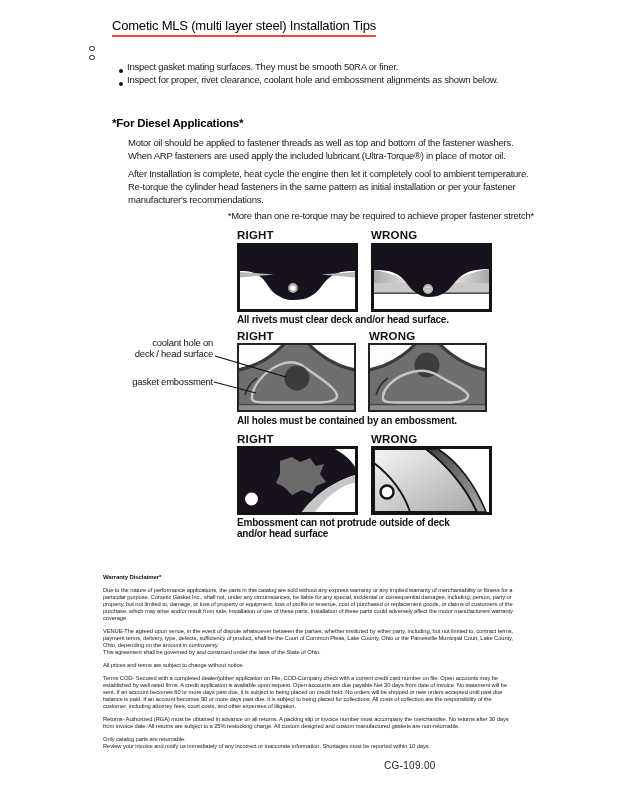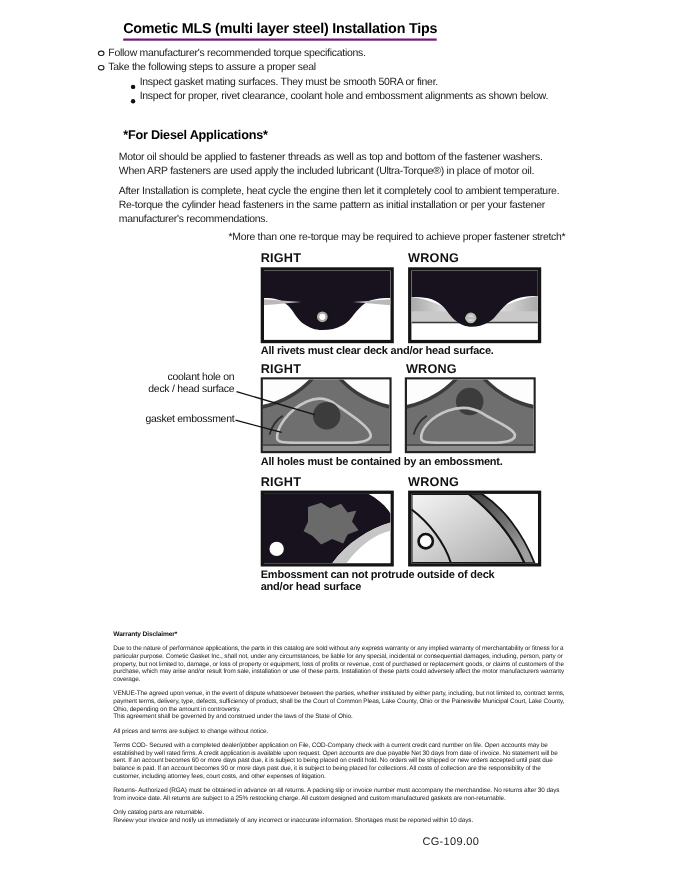--- a/index.html
+++ b/index.html
@@ -2,31 +2,31 @@
 <html><head>
 <meta charset="utf-8">
 <style>
   html,body{margin:0;padding:0;background:#ffffff;}
   .page{
     position:relative;width:618px;height:800px;background:#ffffff;overflow:hidden;
     font-family:"Liberation Sans","DejaVu Sans",sans-serif;color:#1a1a1a;
   }
   .title{
     position:absolute;left:112px;top:18px;margin:0;
-    font-size:13px;font-weight:bold;color:#000;letter-spacing:-0.2px;
-    border-bottom:2px solid #701a75;padding-bottom:2px;display:inline-block;
+    font-size:13px;font-weight:normal;color:#000;letter-spacing:-0.2px;
+    border-bottom:2px solid #ef4444;padding-bottom:2px;display:inline-block;
   }
   .bullets{position:absolute;left:89px;top:42px;width:440px;font-size:9.5px;letter-spacing:-0.25px;line-height:13px;}
   .b-row{display:flex;align-items:flex-start;}
   .b-row.sub{margin-left:30px;align-items:flex-end;}
   .mk{flex:0 0 auto;display:inline-block;margin-right:4px;}
   .mk.ring{width:3.5px;height:3.5px;border:1px solid #222;border-radius:50%;margin-top:3.5px;}
   .mk.dot{width:4px;height:4px;background:#111;border-radius:50%;margin-top:4px;}
   .diesel-h{position:absolute;left:112px;top:117px;margin:0;font-size:11.5px;font-weight:bold;color:#000;letter-spacing:-0.2px;}
-  .body-p{position:absolute;left:108px;width:406px;margin:0;font-size:9.5px;letter-spacing:-0.25px;line-height:13px;}
+  .body-p{position:absolute;left:128px;width:406px;margin:0;font-size:9.5px;letter-spacing:-0.25px;line-height:13px;}
   .p1{top:136px;}
   .p2{top:167px;}
   .p3{top:209px;text-align:right;}
   .dg-label{position:absolute;width:121px;text-align:left;font-size:11.5px;font-weight:bold;letter-spacing:0.2px;color:#111;}
   .dbox{position:absolute;background:#fff;line-height:0;}
   .bd3{border:3px solid #141414;}
   .bd2{border:2px solid #222;}
   .caption{position:absolute;left:237px;margin:0;font-size:10px;font-weight:bold;letter-spacing:-0.2px;color:#111;line-height:11px;}
   .ann{position:absolute;width:110px;text-align:right;font-size:9.5px;letter-spacing:-0.25px;line-height:10.5px;color:#111;}
   .overlay{position:absolute;left:0;top:0;pointer-events:none;}
@@ -39,25 +39,23 @@
 </head>
 <body>
 
 <div class="page">
 
   <h1 class="title">Cometic MLS (multi layer steel) Installation Tips</h1>
 
   <div class="bullets">
     <div class="b-row">
       <span class="mk ring"></span>
-      <span>Follow manufacturer's recommended torque specifications.</span>
     </div>
     <div class="b-row">
       <span class="mk ring"></span>
-      <span>Take the following steps to assure a proper seal</span>
     </div>
     <div class="b-row sub">
       <span class="mk dot"></span>
       <span>Inspect gasket mating surfaces.  They must be smooth 50RA or finer.</span>
     </div>
     <div class="b-row sub">
       <span class="mk dot"></span>
       <span>Inspect for proper, rivet clearance, coolant hole and embossment alignments as shown below.</span>
     </div>
   </div>

